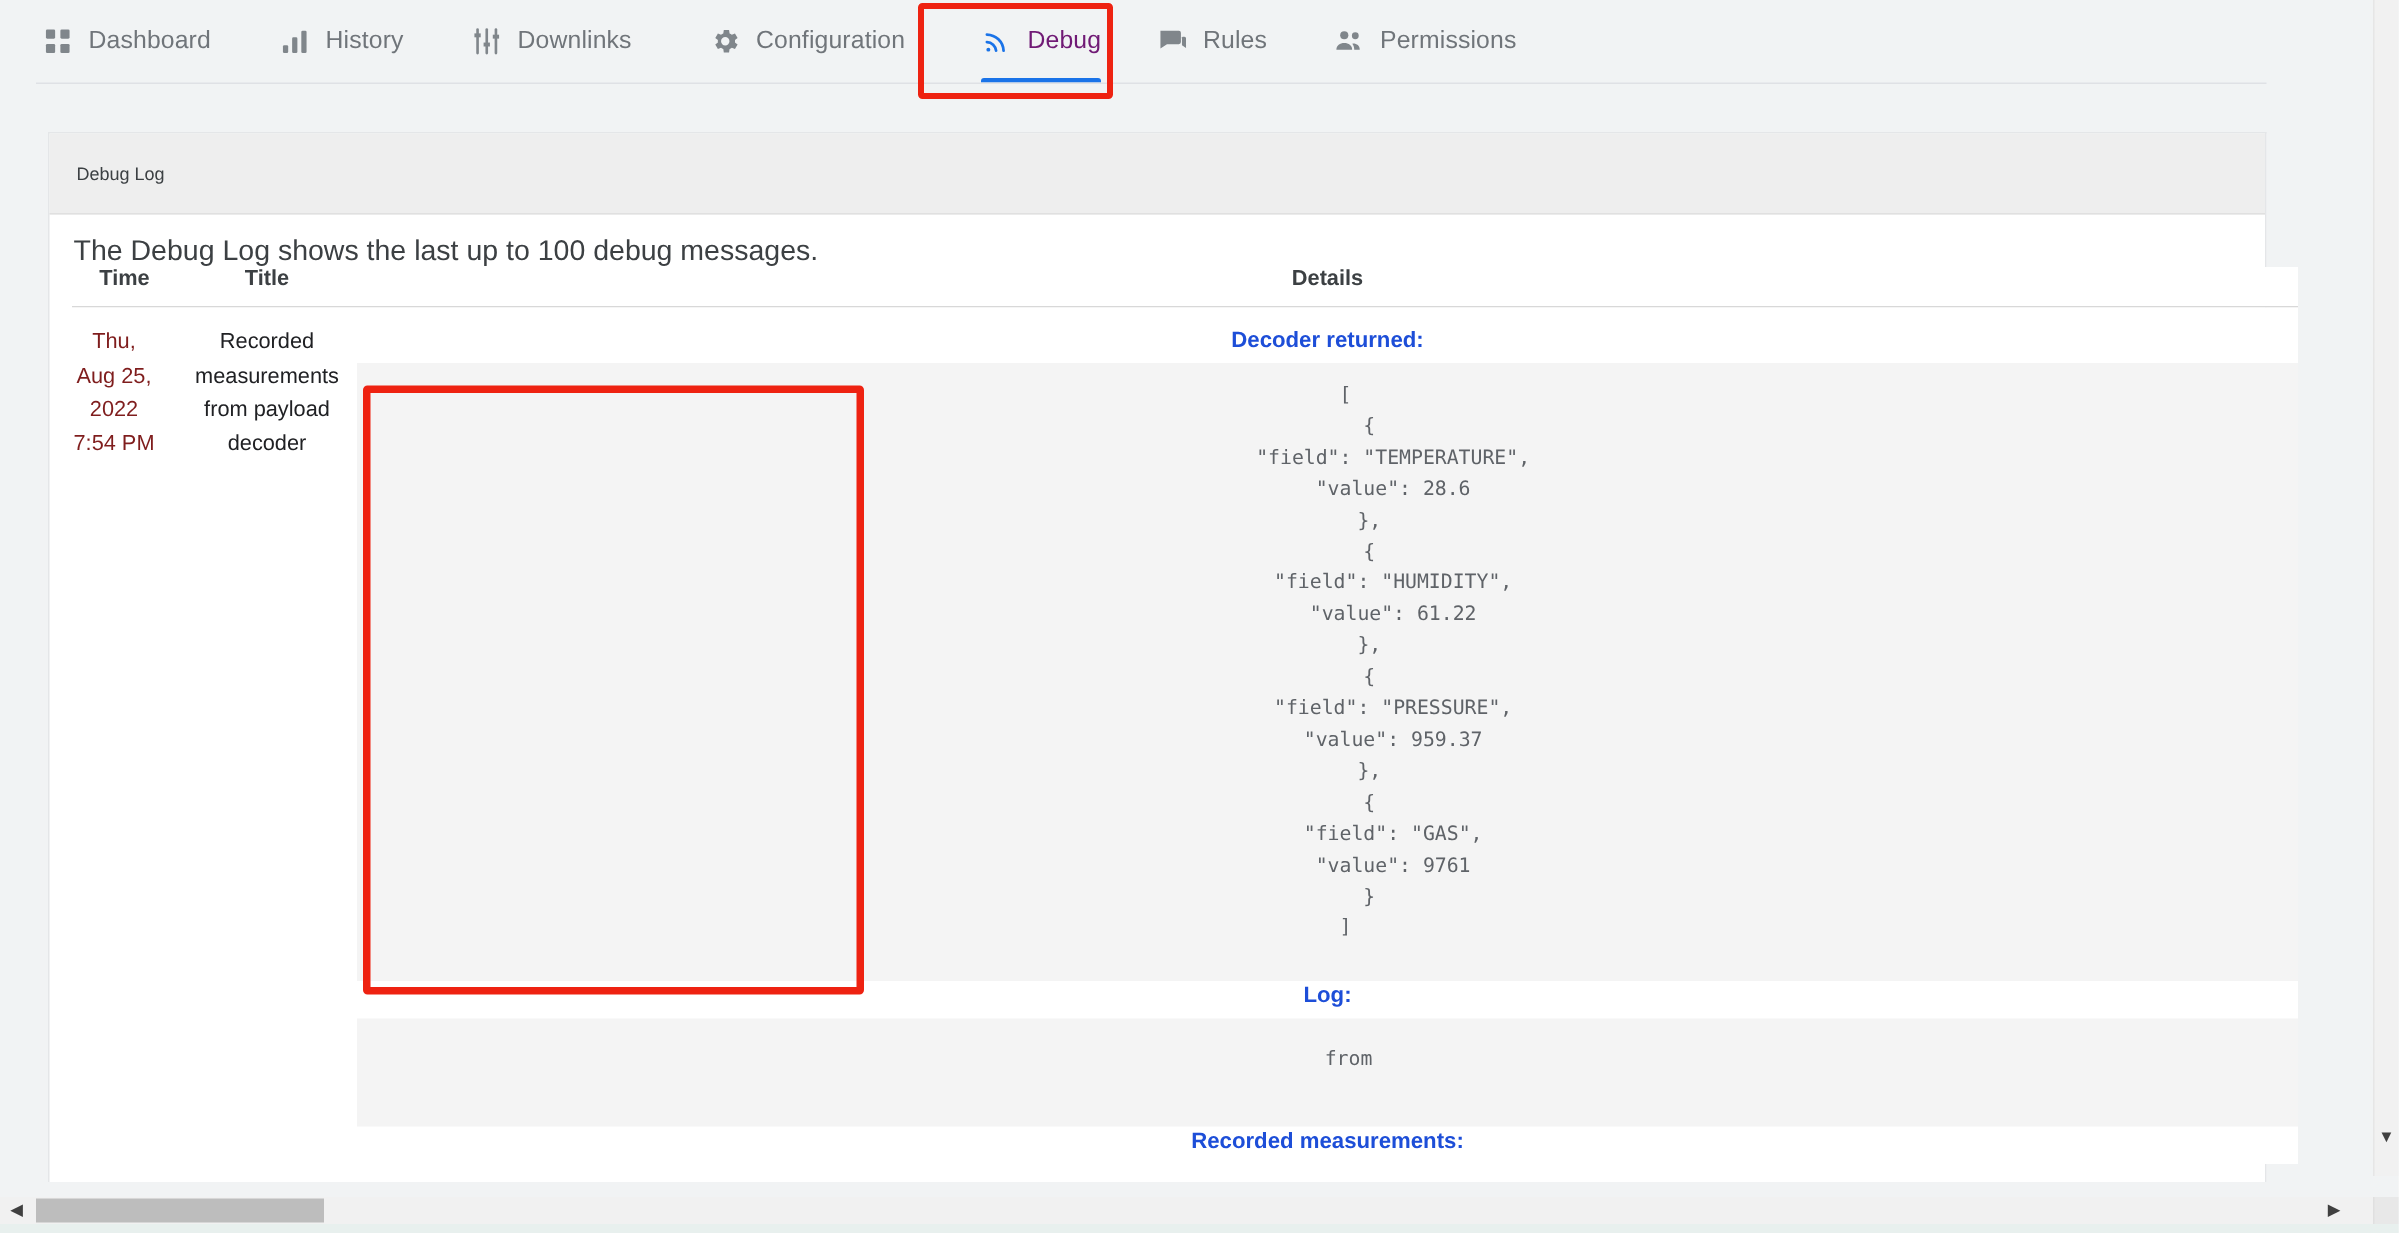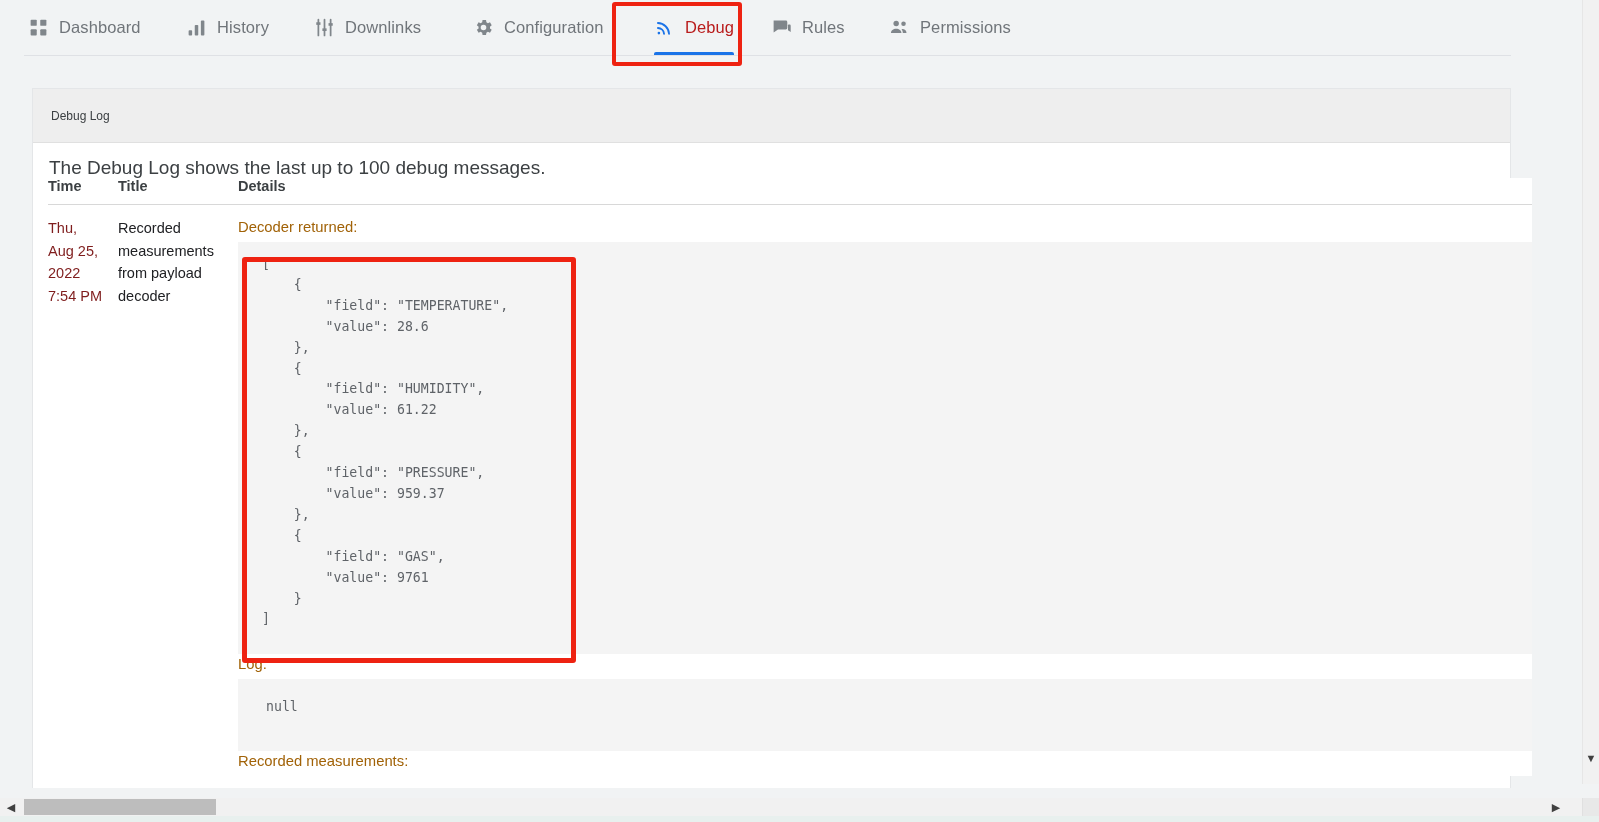--- a/index.html
+++ b/index.html
@@ -26,21 +26,21 @@
     position: absolute; top: 0; height: 55px;
     display: flex; align-items: center;
     gap: 10px;
     padding: 0 14px;
     color: #70757a;
     font-size: 16.5px;
     letter-spacing: .1px;
     cursor: pointer;
     white-space: nowrap;
   }
-  .nav-item.active { color: #b91c1c; font-weight: 500; }
+  .nav-item.active { color: #701a75; font-weight: 500; }
   .nav-item.active .nav-tab-indicator {
     position: absolute; left: 14px; right: 14px; bottom: 0;
     height: 3px; background: #1a73e8; border-radius: 2px 2px 0 0;
   }
   .nav-ico { width: 21px; height: 21px; display:block; flex: 0 0 21px; }
   .nav-ico svg { display: block; width: 21px; height: 21px; }
 
   
   #debug-tab-highlight {
     position: absolute;
@@ -76,21 +76,21 @@
   #card-body { padding: 14px 0 0 16px; position: relative; }
   #intro-text {
     font-size: 19px; color: #3c4043;
     margin-bottom: 12px;
   }
 
   
   #log-table {
     position: absolute; left: 48px; top: 178px;
     width: 1484px;
-    font-size: 14.5px; color: #3c4043;
+    font-size: 14.5px; color: #3c4043; text-align: center;
   }
   .tbl-head {
     display: flex;
     font-weight: bold; font-size: 14.5px;
     padding-bottom: 10px;
     border-bottom: 1px solid #d8d8d8;
     background: #fff;
   }
   .col-time  { width: 70px; flex: 0 0 70px; }
   .col-title { width: 120px; flex: 0 0 120px; }
@@ -102,23 +102,24 @@
     color: #7f1d1d; line-height: 22.6px;
     padding-right: 14px;
   }
   .cell-title {
     width: 120px; flex: 0 0 120px;
     font-weight: normal; color: #202124; line-height: 22.6px;
   }
   .cell-details { flex: 1 1 auto; position: relative; }
 
   .detail-label {
-    font-size: 14.8px; color: #a16207;
+    font-size: 14.8px; color: #1d4ed8;
     line-height: 20px;
     padding: 0 0 5px 0;
+    font-weight: bold;
   }
   pre.code-block {
     margin: 0;
     background: #f4f4f4;
     font-family: "DejaVu Sans Mono", "Liberation Mono", monospace;
     font-size: 13.2px;
     line-height: 20.9px;
     color: #5f6368;
     padding: 12px 0 10px 24px;
     white-space: pre;
@@ -311,21 +312,21 @@
         "field": "PRESSURE",
         "value": 959.37
     },
     {
         "field": "GAS",
         "value": 9761
     }
 ]</pre>
 
       <div class="detail-label">Log:</div>
-      <pre class="code-block code-null" style="height:72px">null</pre>
+      <pre class="code-block code-null" style="height:72px">from</pre>
 
       <div class="detail-label">Recorded measurements:</div>
     </div>
   </div>
 </div>
 
 <div id="decoder-json-highlight"></div>
 
 <div id="v-scrollbar">
   <div id="v-scroll-down">

